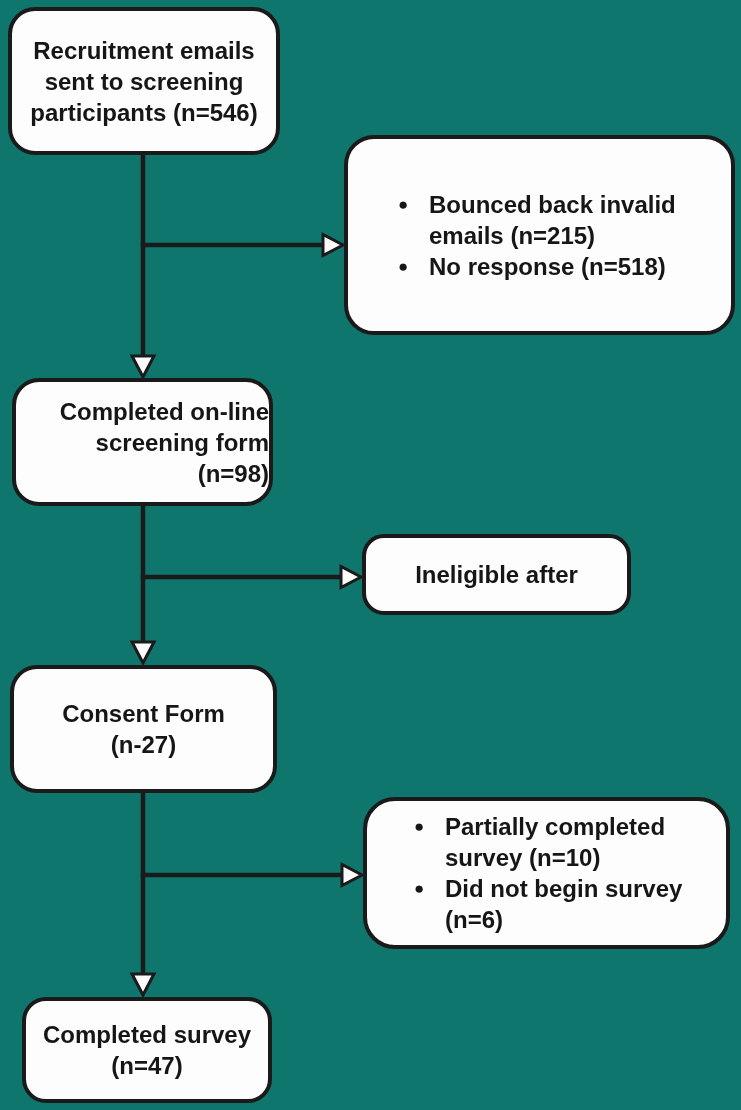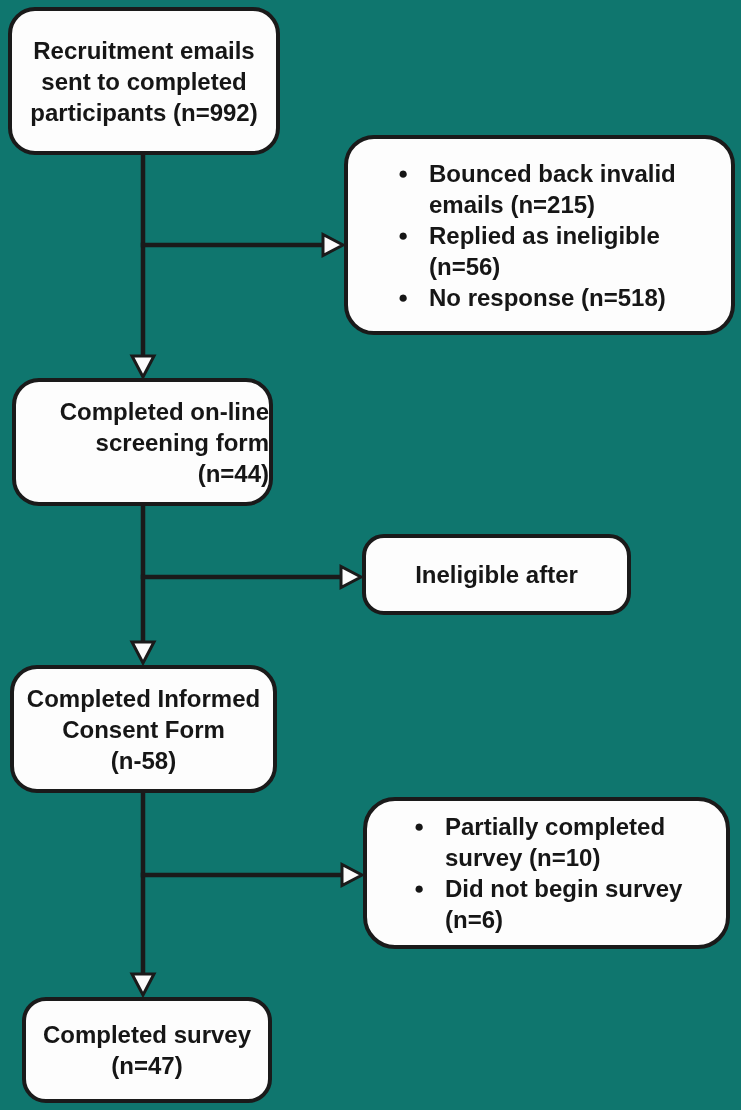--- a/index.html
+++ b/index.html
@@ -112,46 +112,44 @@
       <polygon points="132,974 154,974 143,995"></polygon>
     </g>
     <g>
       <line x1="140.75" y1="875" x2="343" y2="875"></line>
       <polygon points="342,864.5 342,885.5 362,875"></polygon>
     </g>
   </svg>
 
   <div class="node node-recruitment">
     <div class="line">Recruitment emails</div>
-    <div class="line">sent to completed</div>
-    <div class="line">participants (n=992)</div>
+    <div class="line">sent to screening</div>
+    <div class="line">participants (n=546)</div>
   </div>
 
   <div class="node node-excl-initial">
     <ul class="bullet-list">
       <li class="bullet-item">Bounced back invalid emails (n=215)</li>
-      <li class="bullet-item">Replied as ineligible (n=56)</li>
       <li class="bullet-item">No response (n=518)</li>
     </ul>
   </div>
 
   <div class="node node-screening">
     <div class="line">Completed on-line</div>
     <div class="line">screening form</div>
-    <div class="line">(n=44)</div>
+    <div class="line">(n=98)</div>
   </div>
 
   <div class="node node-ineligible">
     <div class="line">Ineligible after</div>
   </div>
 
   <div class="node node-consent">
-    <div class="line">Completed Informed</div>
     <div class="line">Consent Form</div>
-    <div class="line">(n-58)</div>
+    <div class="line">(n-27)</div>
   </div>
 
   <div class="node node-excl-survey">
     <ul class="bullet-list">
       <li class="bullet-item">Partially completed survey (n=10)</li>
       <li class="bullet-item">Did not begin survey (n=6)</li>
     </ul>
   </div>
 
   <div class="node node-completed">

